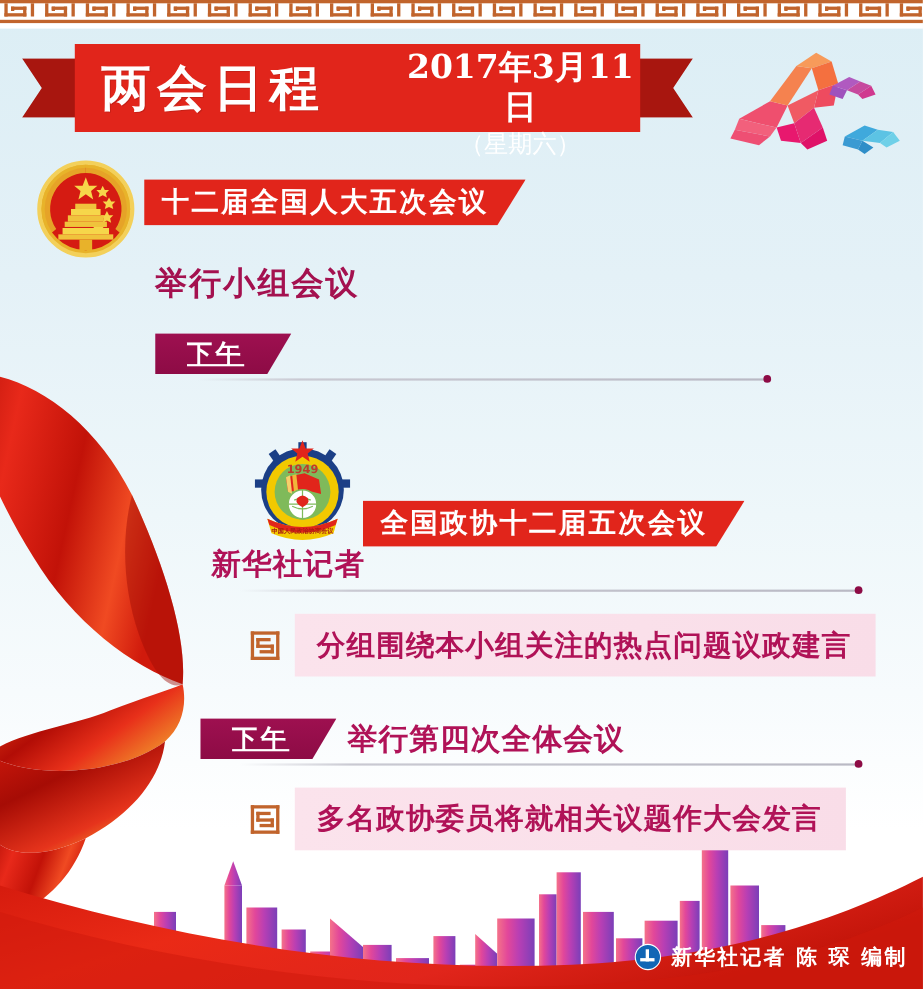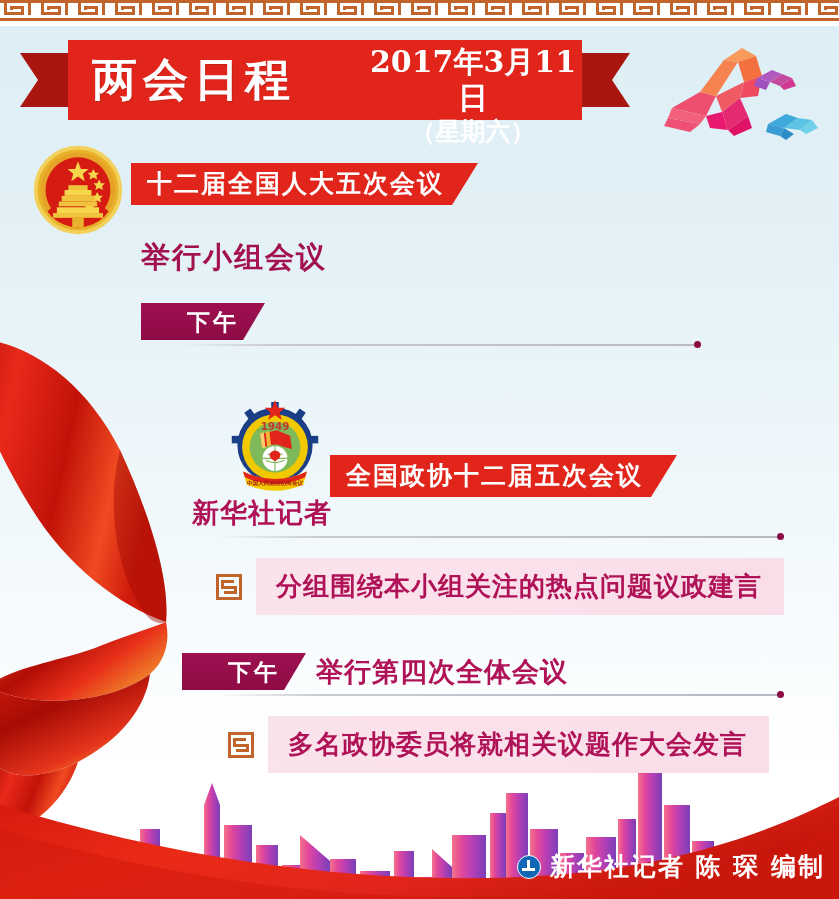--- a/index.html
+++ b/index.html
@@ -40,21 +40,21 @@
   .ribbon .ttl{
     position:absolute;left:24px;top:8px;
     font-size:45px;line-height:64px;color:#ffffff;font-weight:bold;
     letter-spacing:6px;
     font-family:"DejaVu Serif","Liberation Serif",serif;
     text-shadow:1px 1px 0 rgba(0,0,0,.12);
   }
   .ribbon .dt{position:absolute;left:300px;top:4px;width:210px;text-align:center;color:#fff;}
   .ribbon .dt .d1{font-size:30px;line-height:36px;font-weight:bold;letter-spacing:0px;
     font-family:"DejaVu Serif","Liberation Serif",serif;}
-  .ribbon .dt .d2{font-size:25px;line-height:32px;font-weight:bold;
+  .ribbon .dt .d2{font-size:22px;line-height:32px;font-weight:normal;
     font-family:"DejaVu Serif","Liberation Serif",serif;}
 
   
   .birds{position:absolute;left:0;top:0;width:839px;height:200px;z-index:15;}
 
   
   .silk{position:absolute;left:-30px;top:330px;width:230px;height:510px;z-index:8;}
 
   
   .sec{position:absolute;z-index:22;}
@@ -65,27 +65,28 @@
     background:#e1251b;color:#fff;
     font-size:25px;line-height:42px;font-weight:bold;letter-spacing:2px;
     padding:0 34px 0 16px;
     font-family:"DejaVu Serif","Liberation Serif",serif;
     clip-path:polygon(0 0,100% 0,calc(100% - 26px) 100%,0 100%);
     white-space:nowrap;
   }
 
   .rowline{position:absolute;display:flex;align-items:center;}
   .ptag{
-    display:inline-block;height:37px;min-width:86px;text-align:right;
+    display:inline-block;height:37px;min-width:86px;text-align:center;
     background:linear-gradient(180deg,#9e1050 0%,#8d0b45 100%);
     color:#ffffff;font-size:23px;line-height:37px;font-weight:bold;letter-spacing:3px;
     padding:0 26px 0 12px;
     font-family:"DejaVu Serif","Liberation Serif",serif;
     clip-path:polygon(0 0,100% 0,calc(100% - 22px) 100%,0 100%);
     white-space:nowrap;
+    text-decoration:underline;
   }
   .rowtxt{
     margin-left:10px;color:#b01257;font-size:27px;font-weight:bold;letter-spacing:1px;
     font-family:"DejaVu Sans","Liberation Sans",sans-serif;white-space:nowrap;
   }
   .uline{position:absolute;height:2px;background:linear-gradient(90deg,rgba(190,190,200,0) 0%,#c9c9d2 18%,#b9b9c4 100%);}
   .udot{position:absolute;width:7px;height:7px;border-radius:50%;background:#8d0b45;}
 
   .plaintxt{
     position:absolute;color:#a4114f;font-size:29px;font-weight:bold;letter-spacing:2px;
@@ -108,21 +109,21 @@
     background:linear-gradient(90deg,#fbe3ec 0%,#fae0ea 60%,#f9dde8 100%);
     color:#b01257;font-size:26px;font-weight:bold;letter-spacing:1px;
     padding:11px 22px 11px 20px;white-space:nowrap;
     font-family:"DejaVu Sans","Liberation Sans",sans-serif;
   }
 
   
   .bottom{position:absolute;left:0;bottom:0;width:839px;height:190px;z-index:12;}
   .credit{
     position:absolute;right:14px;bottom:16px;z-index:30;display:flex;align-items:center;
-    color:#ffffff;font-size:25px;font-weight:bold;letter-spacing:2px;
+    color:#ffffff;font-size:19px;font-weight:bold;letter-spacing:2px;
     font-family:"DejaVu Sans","Liberation Sans",sans-serif;white-space:nowrap;
   }
   .xh{width:22px;height:22px;border-radius:50%;background:#1166b5;margin-right:9px;
       position:relative;flex:0 0 auto;border:1px solid #ffffff;}
   .xh:before{content:"";position:absolute;left:9px;top:4px;width:3px;height:11px;background:#fff;}
   .xh:after{content:"";position:absolute;left:4px;top:12px;width:13px;height:3px;background:#fff;}
 </style>
 </head>
 <body>
 
@@ -452,21 +453,21 @@
   <div class="sec" style="left:330px;top:427px;margin-top:28px;">
     <span class="redtag">全国政协十二届五次会议</span>
   </div>
 
   <div class="rowline" style="left:182px;top:495px;">
     <span class="rowtxt">新华社记者</span>
   </div>
   <div class="uline" style="left:218px;top:536px;width:566px;"></div>
   <div class="udot" style="left:777px;top:533px;"></div>
 
-  <div class="detail" style="left:216px;top:558px;">
+  <div class="detail" style="left:228px;top:558px;">
     <span class="seal">
       <i class="s1"></i>
         <i class="s2"></i>
         <i class="s3"></i>
         <i class="s4"></i>
       <i class="s5"></i>
         <i class="s6"></i>
         <i class="s7"></i>
         <i class="s8"></i>
         <i class="s9"></i>

